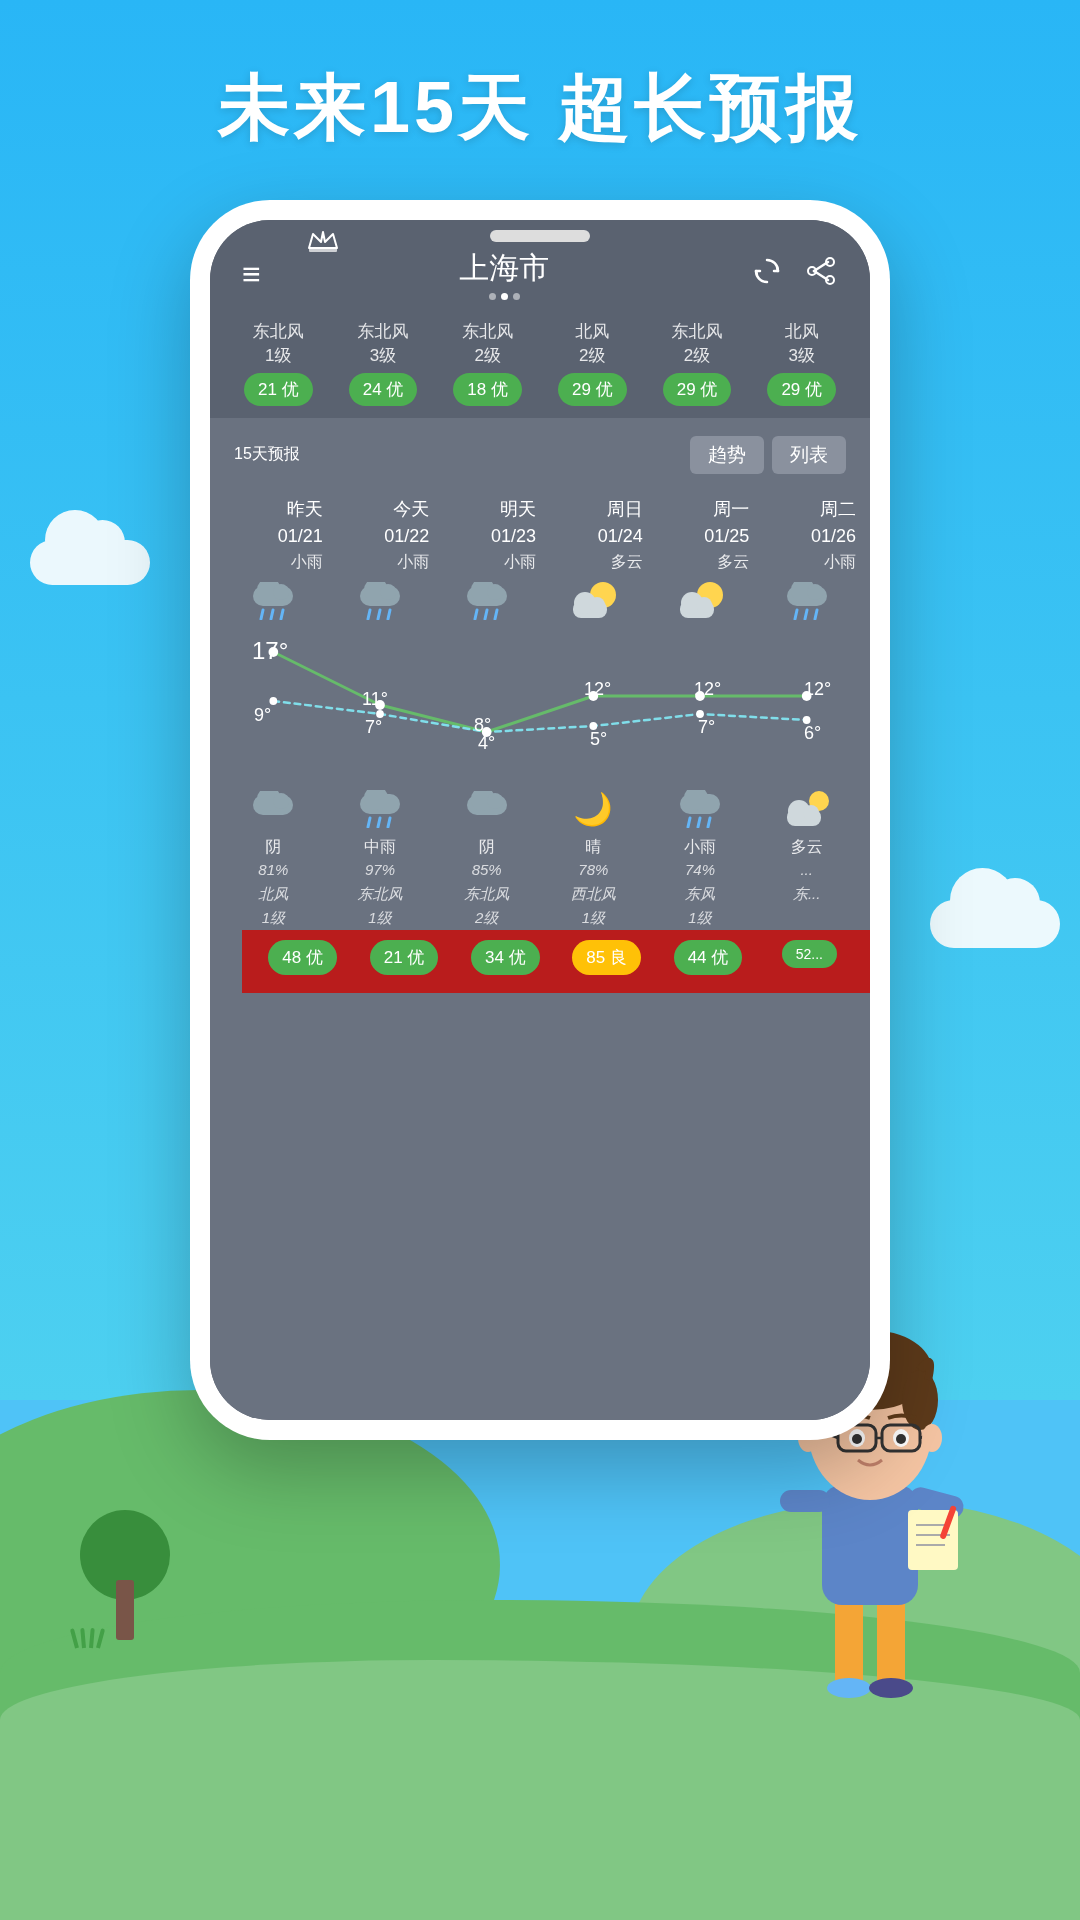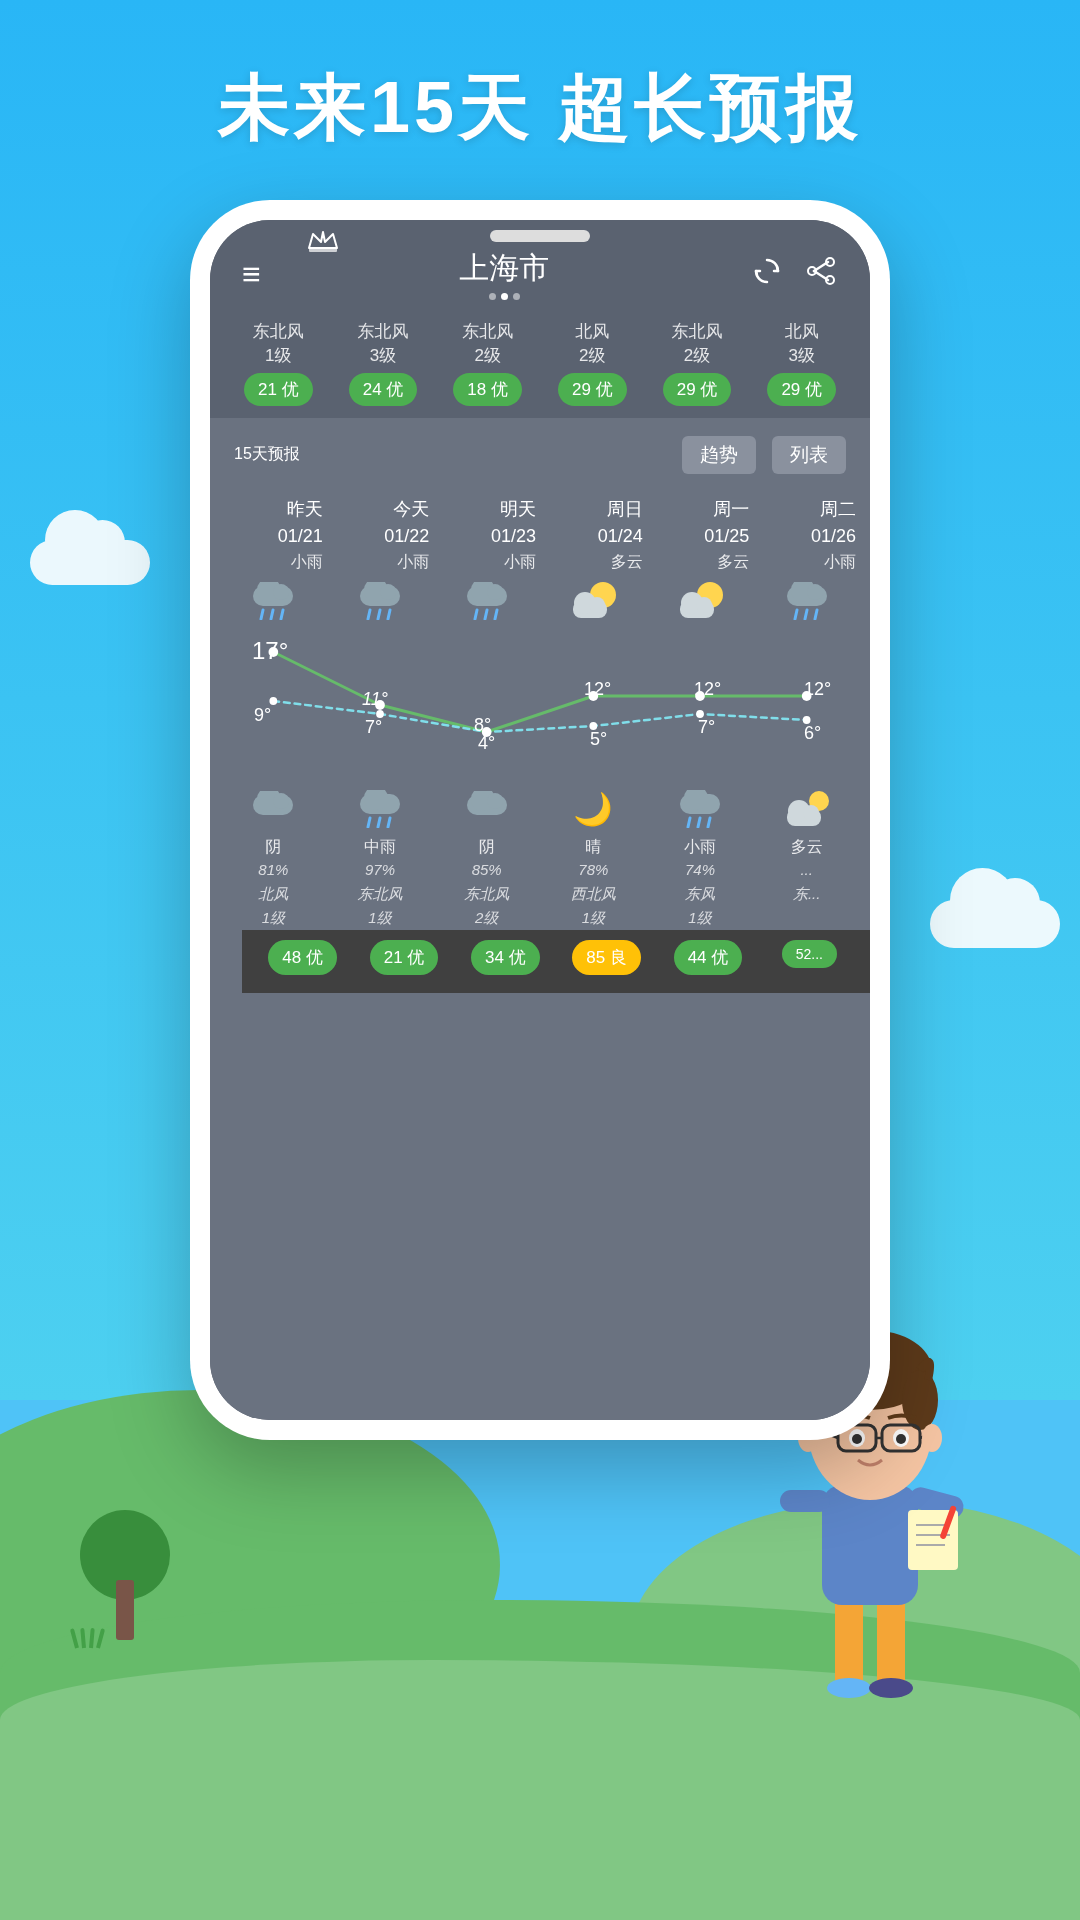--- a/index.html
+++ b/index.html
@@ -239,21 +239,21 @@
       padding: 18px 24px 14px;
     }
 
     .forecast-title {
       color: white;
       font-size: 16px;
     }
 
     .forecast-tabs {
       display: flex;
-      gap: 16px;
+      gap: 8px;
       margin-left: 8px;
     }
 
     .forecast-tab {
       background: #8a919e;
       color: white;
       border-radius: 6px;
       padding: 6px 18px;
       font-size: 19px;
       cursor: pointer;
@@ -324,21 +324,21 @@
       color: rgba(255,255,255,0.75);
       font-size: 15px;
       line-height: 1.6;
       font-style: italic;
     }
 
     
     .bottom-aqi-row {
       display: flex;
       padding: 10px 10px 18px;
-      background: #404040;
+      background: #b91c1c;
       margin-left: 32px;
     }
 
     .bottom-aqi-col {
       flex: 1;
       text-align: center;
     }
 
     .bottom-aqi-badge {
       display: inline-block;
@@ -676,21 +676,21 @@
           <circle cx="55" cy="64" r="4" fill="white"></circle>
           <circle cx="165" cy="77" r="4" fill="white"></circle>
           <circle cx="275" cy="95" r="4" fill="white"></circle>
           <circle cx="385" cy="89" r="4" fill="white"></circle>
           <circle cx="495" cy="77" r="4" fill="white"></circle>
           <circle cx="605" cy="83" r="4" fill="white"></circle>
         </svg>
 
         <div style="position:absolute; top:0; left:0; width:100%; height:100%; pointer-events:none;">
           <span style="position:absolute; color:white; font-size:24px; top:0px; left:32px;">17°</span>
-          <span style="position:absolute; color:white; font-size:18px; top:52px; left:142px;font-style:italic;">11°</span>
+          <span style="position:absolute; color:white; font-size:18px; top:52px; left:142px;">11°</span>
           <span style="position:absolute; color:white; font-size:18px; top:78px; left:254px;">8°</span>
           <span style="position:absolute; color:white; font-size:18px; top:42px; left:364px;">12°</span>
           <span style="position:absolute; color:white; font-size:18px; top:42px; left:474px;">12°</span>
           <span style="position:absolute; color:white; font-size:18px; top:42px; left:584px;">12°</span>
 
           <span style="position:absolute; color:white; font-size:18px; top:68px; left:34px;">9°</span>
           <span style="position:absolute; color:white; font-size:18px; top:80px; left:145px;">7°</span>
           <span style="position:absolute; color:white; font-size:18px; top:96px; left:258px;">4°</span>
           <span style="position:absolute; color:white; font-size:18px; top:92px; left:370px;">5°</span>
           <span style="position:absolute; color:white; font-size:18px; top:80px; left:478px;">7°</span>

